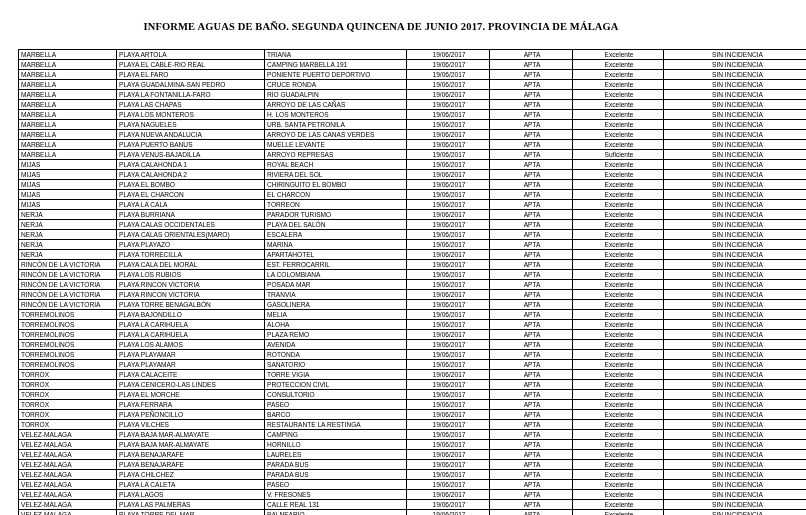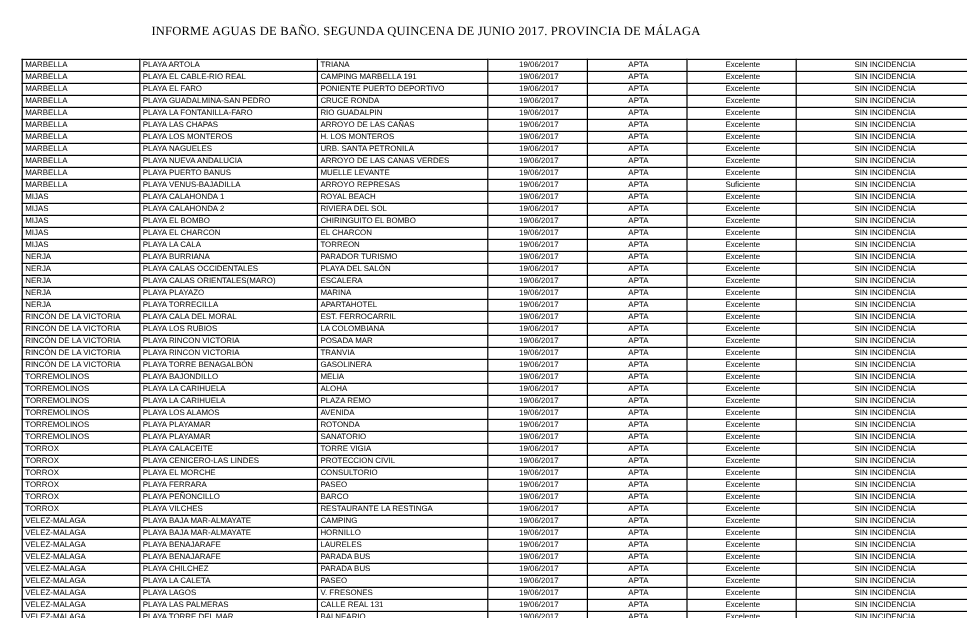--- a/index.html
+++ b/index.html
@@ -20,24 +20,25 @@
     height: 515px;
     background: #ffffff;
   }
   .report-title {
     position: absolute;
     left: 0;
     top: 21px;
     width: 710px;
     text-align: center;
     font-family: "Liberation Serif", serif;
-    font-weight: normal;
+    font-weight: bold;
     font-size: 10.5px;
     letter-spacing: 0.15px;
     white-space: nowrap;
+    padding-left: 26px;
   }
   .table-wrap {
     position: absolute;
     left: 18px;
     top: 49px;
     width: 770px;
   }
   table.report {
     border-collapse: collapse;
     table-layout: fixed;

